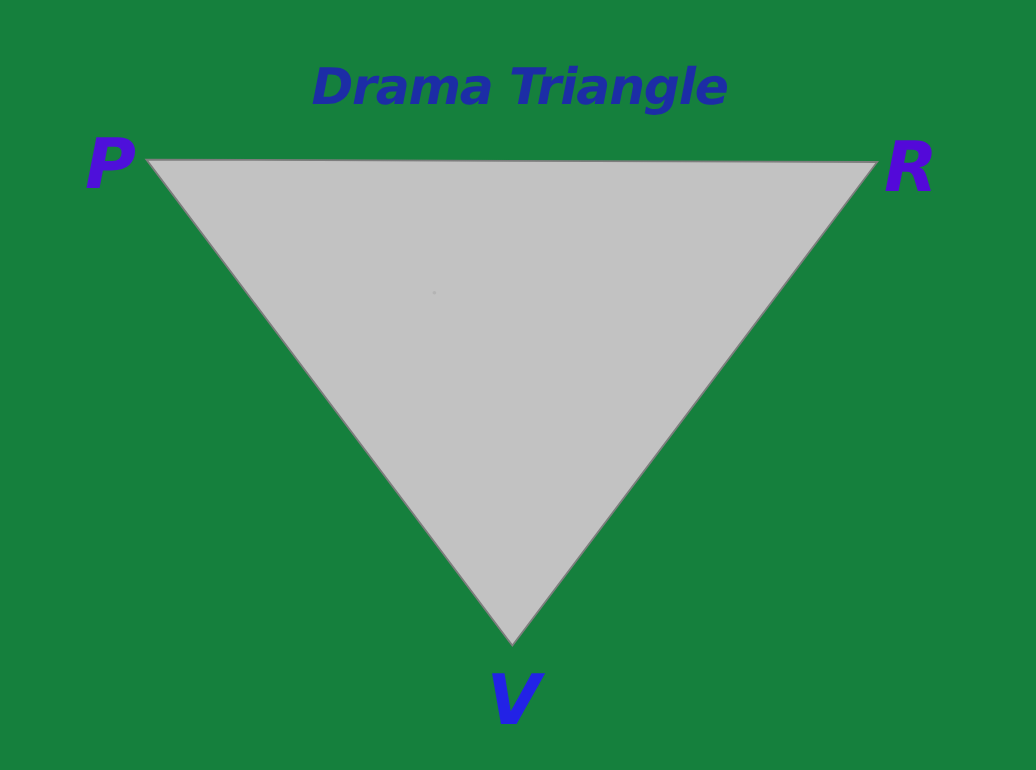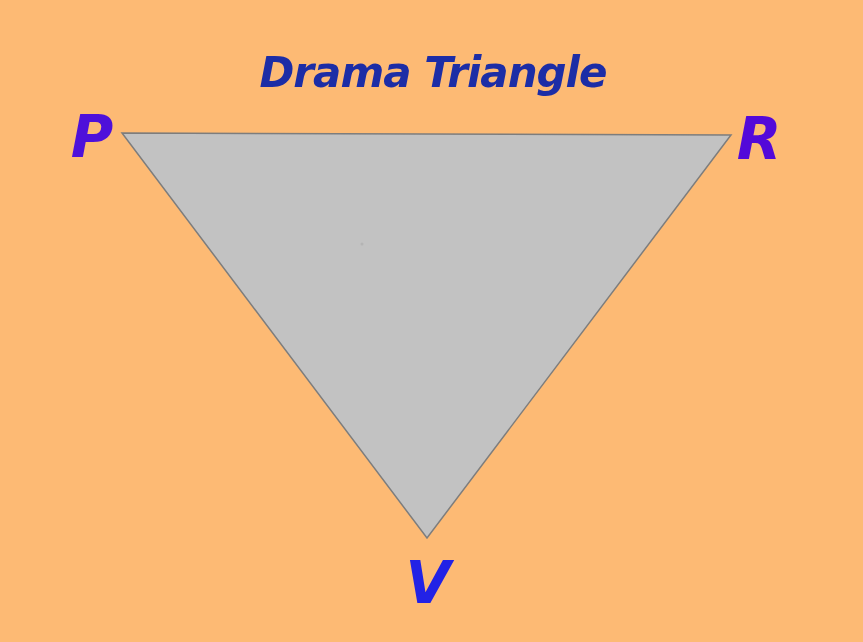--- a/index.html
+++ b/index.html
@@ -4,21 +4,21 @@
 <style>
   html, body {
     margin: 0;
     padding: 0;
     background: #ffffff;
   }
   .canvas {
     position: relative;
     width: 863px;
     height: 642px;
-    background: #fdba74;
+    background: #15803d;
     overflow: hidden;
     font-family: "DejaVu Sans", sans-serif;
   }
   svg.diagram {
     display: block;
     width: 863px;
     height: 642px;
   }
   .title-text {
     font-family: "DejaVu Sans", sans-serif;

